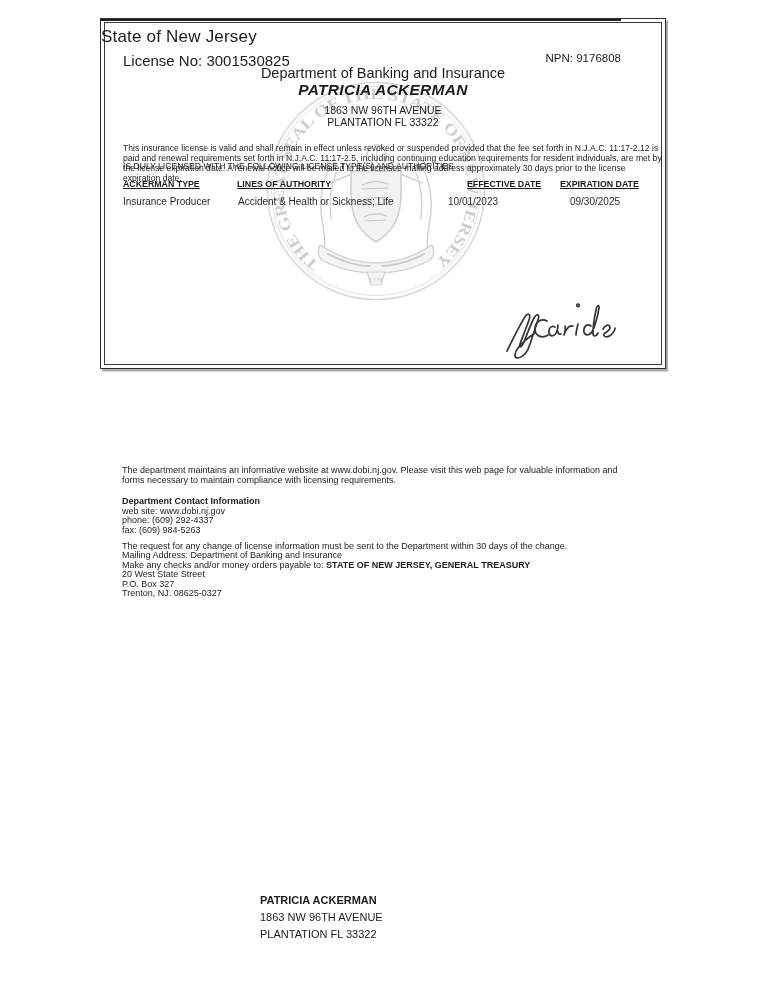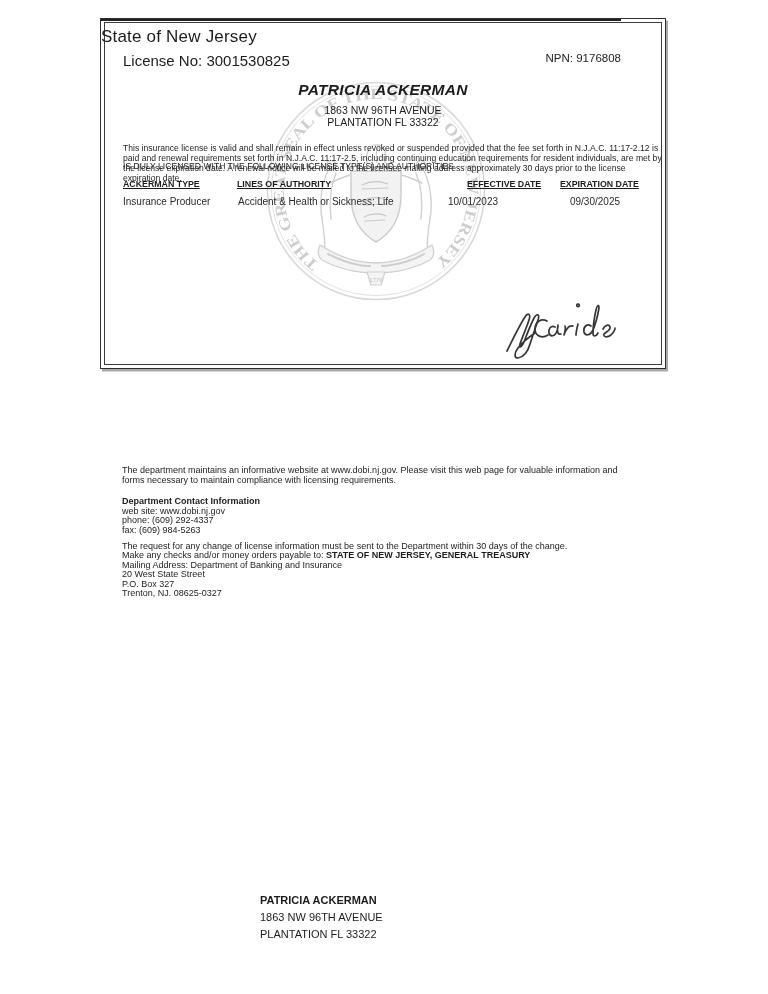--- a/index.html
+++ b/index.html
@@ -89,20 +89,21 @@
       <path d="M56,166 C76,179 96,184 112,184 C128,184 148,179 168,166 C171,172 170,178 166,181 C148,191 128,194 112,194 C96,194 76,191 58,181 C54,178 53,172 56,166 Z" fill="#f3f3f3" stroke="#cbcbcb" stroke-width="1.3"></path>
       <path d="M64,175 C82,184 96,187 106,187 M118,187 C132,186 148,182 160,175" fill="none" stroke="#c0c0c0" stroke-width="2" stroke-dasharray="2.2 1.6" opacity=".85"></path>
       <path d="M103,193 L121,193 L117,206 L107,206 Z" fill="#f3f3f3" stroke="#cbcbcb" stroke-width="1.2"></path>
       <text x="112" y="202.5" font-size="6" fill="#bfbfbf" text-anchor="middle">1776</text>
     </g>
   </svg>
 
   <div class="ctext cert-title">State of New Jersey</div>
   <div class="ctext license-no">License No: 3001530825</div>
   <div class="ctext npn">NPN: 9176808</div>
+  <div class="ctext dept">Department of Banking and Insurance</div>
   <div class="ctext holder">PATRICIA ACKERMAN</div>
   <div class="ctext addr1">1863 NW 96TH AVENUE</div>
   <div class="ctext addr2">PLANTATION FL 33322</div>
   <div class="ctext duly">IS DULY LICENSED WITH THE FOLLOWING LICENSE TYPE(S) AND AUTHORITIES</div>
   <div class="ctext validity">This insurance license is valid and shall remain in effect unless revoked or suspended provided that the fee set forth in N.J.A.C. 11:17-2.12 is paid and renewal requirements set forth in N.J.A.C. 11:17-2.5, including continuing education requirements for resident individuals, are met by the license expiration date. A renewal notice will be mailed to the licensee mailing address approximately 30 days prior to the license expiration date.</div>
 
   <div class="ctext th th1">ACKERMAN TYPE</div>
   <div class="ctext th th2">LINES OF AUTHORITY</div>
   <div class="ctext th th3">EFFECTIVE DATE</div>
   <div class="ctext th th4">EXPIRATION DATE</div>
@@ -130,22 +131,22 @@
 
 <div class="abs contact">
   <div class="hd">Department Contact Information</div>
   <div>web site: www.dobi.nj.gov</div>
   <div>phone: (609) 292-4337</div>
   <div>fax: (609) 984-5263</div>
 </div>
 
 <div class="abs request">
   <div>The request for any change of license information must be sent to the Department within 30 days of the change.</div>
+  <div>Mailing Address: Department of Banking and Insurance</div>
   <div><span>Make any checks and/or money orders payable to: </span><b>STATE OF NEW JERSEY, GENERAL TREASURY</b></div>
-  <div>Mailing Address: Department of Banking and Insurance</div>
   <div>20 West State Street</div>
   <div>P.O. Box 327</div>
   <div>Trenton, NJ. 08625-0327</div>
 </div>
 
 <div class="abs maillabel">
   <div class="nm">PATRICIA ACKERMAN</div>
   <div>1863 NW 96TH AVENUE</div>
   <div>PLANTATION FL 33322</div>
 </div>

